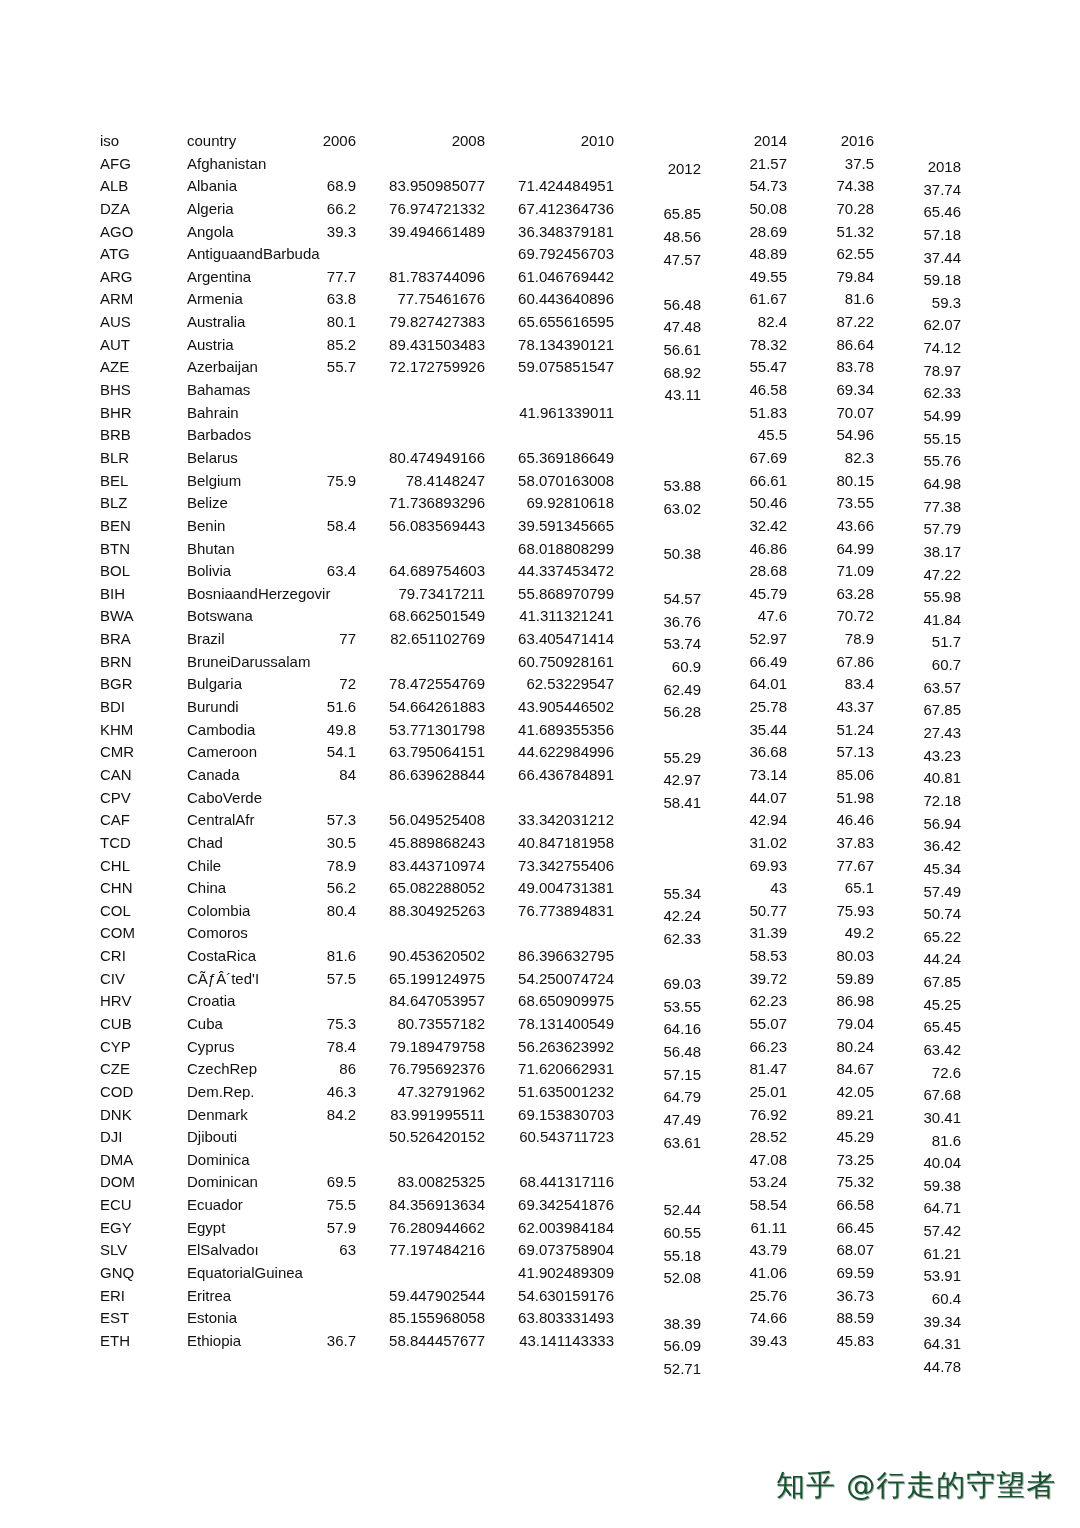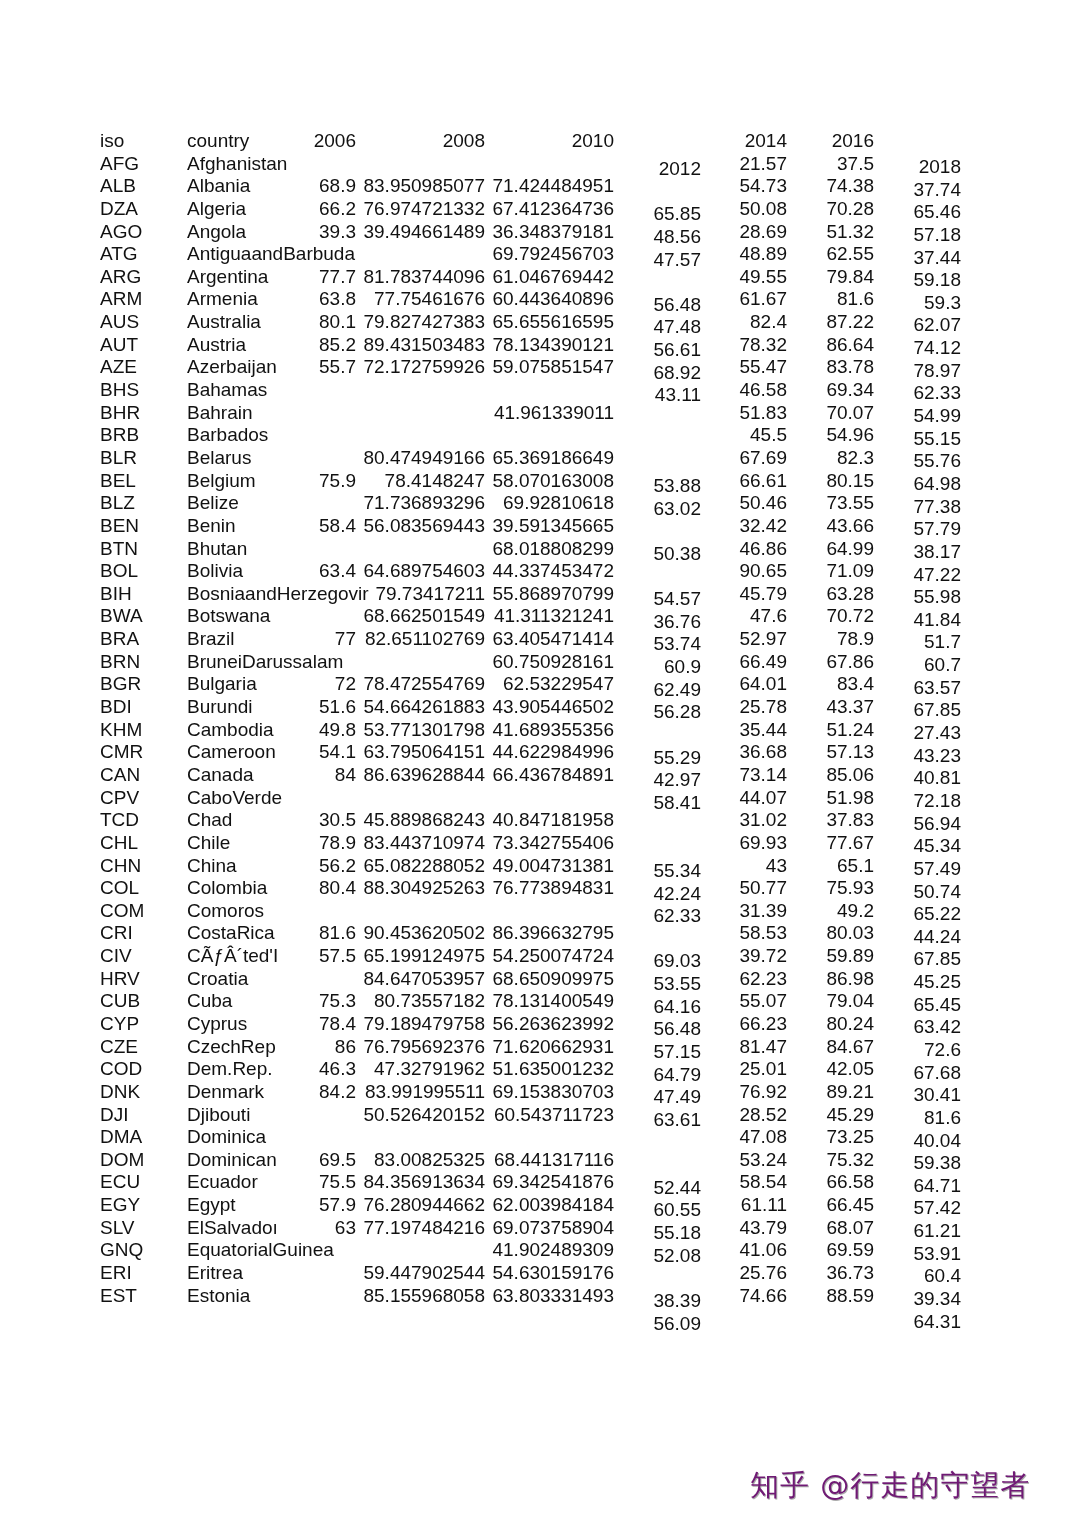--- a/index.html
+++ b/index.html
@@ -1,33 +1,33 @@
 <!DOCTYPE html>
 <html><head>
 <meta charset="utf-8">
 <style>
   html, body { margin: 0; padding: 0; background: #ffffff; }
   body { width: 1080px; height: 1528px; position: relative; overflow: hidden;
          font-family: "Liberation Sans", sans-serif; color: #111111; }
   #sheet { position: absolute; left: 100px; top: 130px; }
-  .row { position: relative; height: 22.65px; font-size: 19px; line-height: 22.65px; white-space: nowrap; }
+  .row { position: relative; height: 22.65px; font-size: 15px; line-height: 22.65px; white-space: nowrap; }
   .row span { position: absolute; top: 0; }
   .c-iso { left: 0px; }
   .c-country { left: 87px; width: 172px; overflow: hidden; }
   .c-country.wide { overflow: visible; width: auto; }
   .c-2006 { right: calc(100% - 256px); }
   .c-2008 { right: calc(100% - 385px); }
   .c-2010 { right: calc(100% - 514px); }
   .c-2012 { right: calc(100% - 601px); margin-top: 28px; }
   .c-2014 { right: calc(100% - 687px); }
   .c-2016 { right: calc(100% - 774px); }
   .c-2018 { right: calc(100% - 861px); margin-top: 26px; }
   .row { width: 880px; }
   .num { text-align: right; }
-  #watermark { position: absolute; left: 750px; top: 1466px; font-size: 29px; color: #701a75;
+  #watermark { position: absolute; left: 776px; top: 1466px; font-size: 29px; color: #14532d;
                font-family: "DejaVu Sans", sans-serif; letter-spacing: 1px;
                text-shadow: 1px 1px 0 #aaaaaa; }
 </style>
 </head>
 <body>
 
 <div id="sheet">
   <div class="row">
     <span class="c-iso">iso</span>
     <span class="c-country wide">country</span>
@@ -238,21 +238,21 @@
         <span class="c-2016 num">64.99</span>
         <span class="c-2018 num">47.22</span>
       </div>
       <div class="row">
         <span class="c-iso">BOL</span>
         <span class="c-country">Bolivia</span>
         <span class="c-2006 num">63.4</span>
         <span class="c-2008 num">64.689754603</span>
         <span class="c-2010 num">44.337453472</span>
         <span class="c-2012 num">54.57</span>
-        <span class="c-2014 num">90.65</span>
+        <span class="c-2014 num">28.68</span>
         <span class="c-2016 num">71.09</span>
         <span class="c-2018 num">55.98</span>
       </div>
       <div class="row">
         <span class="c-iso">BIH</span>
         <span class="c-country wide">BosniaandHerzegovir</span>
         <span class="c-2006 num"></span>
         <span class="c-2008 num">79.73417211</span>
         <span class="c-2010 num">55.868970799</span>
         <span class="c-2012 num">36.76</span>
@@ -353,20 +353,31 @@
         <span class="c-country wide">CaboVerde</span>
         <span class="c-2006 num"></span>
         <span class="c-2008 num"></span>
         <span class="c-2010 num"></span>
         <span class="c-2012 num"></span>
         <span class="c-2014 num">44.07</span>
         <span class="c-2016 num">51.98</span>
         <span class="c-2018 num">56.94</span>
       </div>
       <div class="row">
+        <span class="c-iso">CAF</span>
+        <span class="c-country">CentralAfr</span>
+        <span class="c-2006 num">57.3</span>
+        <span class="c-2008 num">56.049525408</span>
+        <span class="c-2010 num">33.342031212</span>
+        <span class="c-2012 num"></span>
+        <span class="c-2014 num">42.94</span>
+        <span class="c-2016 num">46.46</span>
+        <span class="c-2018 num">36.42</span>
+      </div>
+      <div class="row">
         <span class="c-iso">TCD</span>
         <span class="c-country">Chad</span>
         <span class="c-2006 num">30.5</span>
         <span class="c-2008 num">45.889868243</span>
         <span class="c-2010 num">40.847181958</span>
         <span class="c-2012 num"></span>
         <span class="c-2014 num">31.02</span>
         <span class="c-2016 num">37.83</span>
         <span class="c-2018 num">45.34</span>
       </div>
@@ -594,16 +605,27 @@
         <span class="c-iso">EST</span>
         <span class="c-country wide">Estonia</span>
         <span class="c-2006 num"></span>
         <span class="c-2008 num">85.155968058</span>
         <span class="c-2010 num">63.803331493</span>
         <span class="c-2012 num">56.09</span>
         <span class="c-2014 num">74.66</span>
         <span class="c-2016 num">88.59</span>
         <span class="c-2018 num">64.31</span>
       </div>
+      <div class="row">
+        <span class="c-iso">ETH</span>
+        <span class="c-country">Ethiopia</span>
+        <span class="c-2006 num">36.7</span>
+        <span class="c-2008 num">58.844457677</span>
+        <span class="c-2010 num">43.141143333</span>
+        <span class="c-2012 num">52.71</span>
+        <span class="c-2014 num">39.43</span>
+        <span class="c-2016 num">45.83</span>
+        <span class="c-2018 num">44.78</span>
+      </div>
     </div>
 </div>
 
 <div id="watermark">知乎 @行走的守望者</div>
 
 </body></html>

